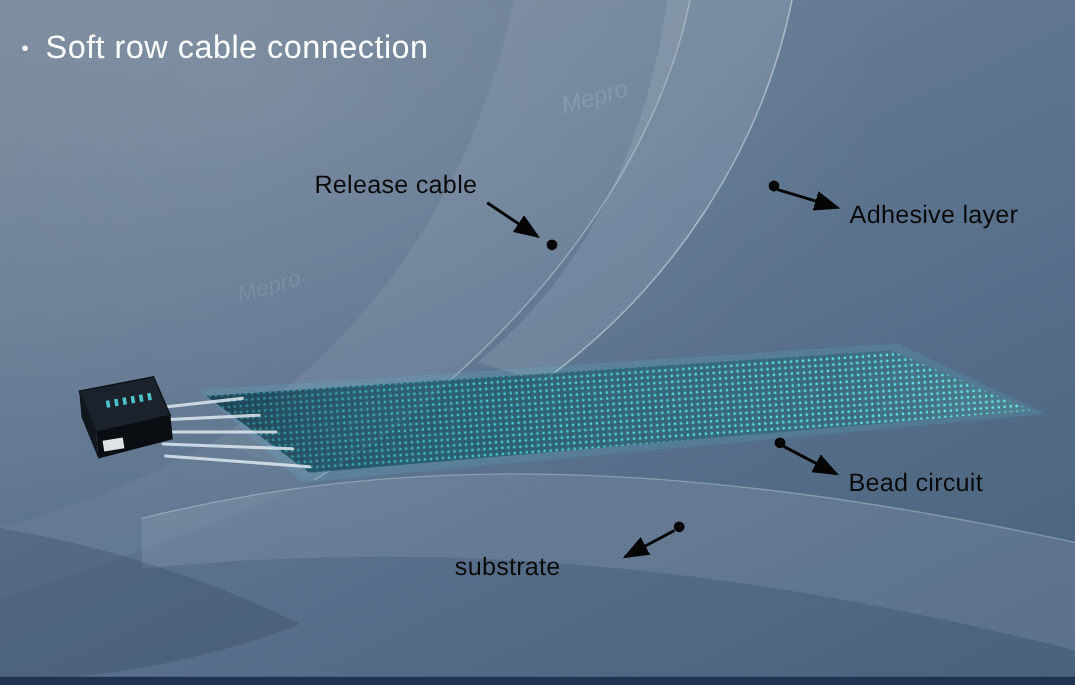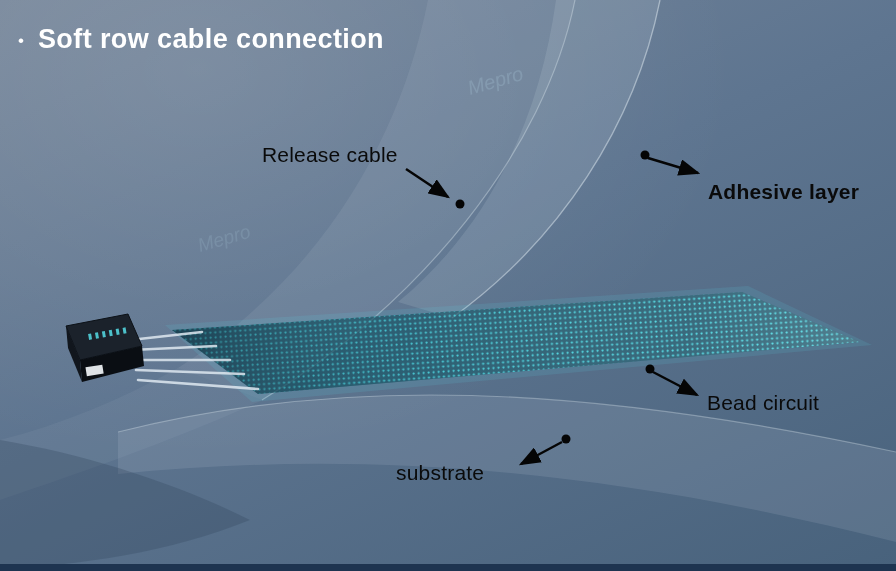--- a/index.html
+++ b/index.html
@@ -19,29 +19,29 @@
     background:
       radial-gradient(ellipse at 22% 12%, rgba(255,255,255,0.10), rgba(255,255,255,0) 55%),
       linear-gradient(155deg, var(--background-top) 0%, var(--background-mid) 45%, var(--background-bottom) 100%);
   }
   .illustration{position:absolute;left:0;top:0;width:896px;height:571px;display:block;}
   .page-title{
     position:absolute;left:18px;top:24px;display:flex;align-items:center;
     color:var(--title-text);
   }
   .page-title .bullet{font-size:17px;line-height:1;margin:2px 14px 0 0;}
-  .page-title .title-text{font-size:27px;font-weight:700;letter-spacing:.4px;}
+  .page-title .title-text{font-size:27px;font-weight:400;letter-spacing:.4px;}
   .callout{
     position:absolute;color:var(--label-text);font-size:21px;font-weight:500;
     letter-spacing:.2px;white-space:nowrap;
   }
   .callout.release-film{left:262px;top:143px;}
-  .callout.adhesive-layer{left:708px;top:180px;font-weight:bold;}
+  .callout.adhesive-layer{left:708px;top:168px;}
   .callout.bead-circuit{left:707px;top:391px;text-align:right;}
-  .callout.substrate{left:396px;top:461px;}
+  .callout.substrate{left:379px;top:461px;}
   .bottom-bar{
     position:absolute;left:0;bottom:0;width:896px;height:7px;
     background:var(--bottom-bar);
   }
 </style>
 </head>
 <body>
 
 <div class="canvas">
 

